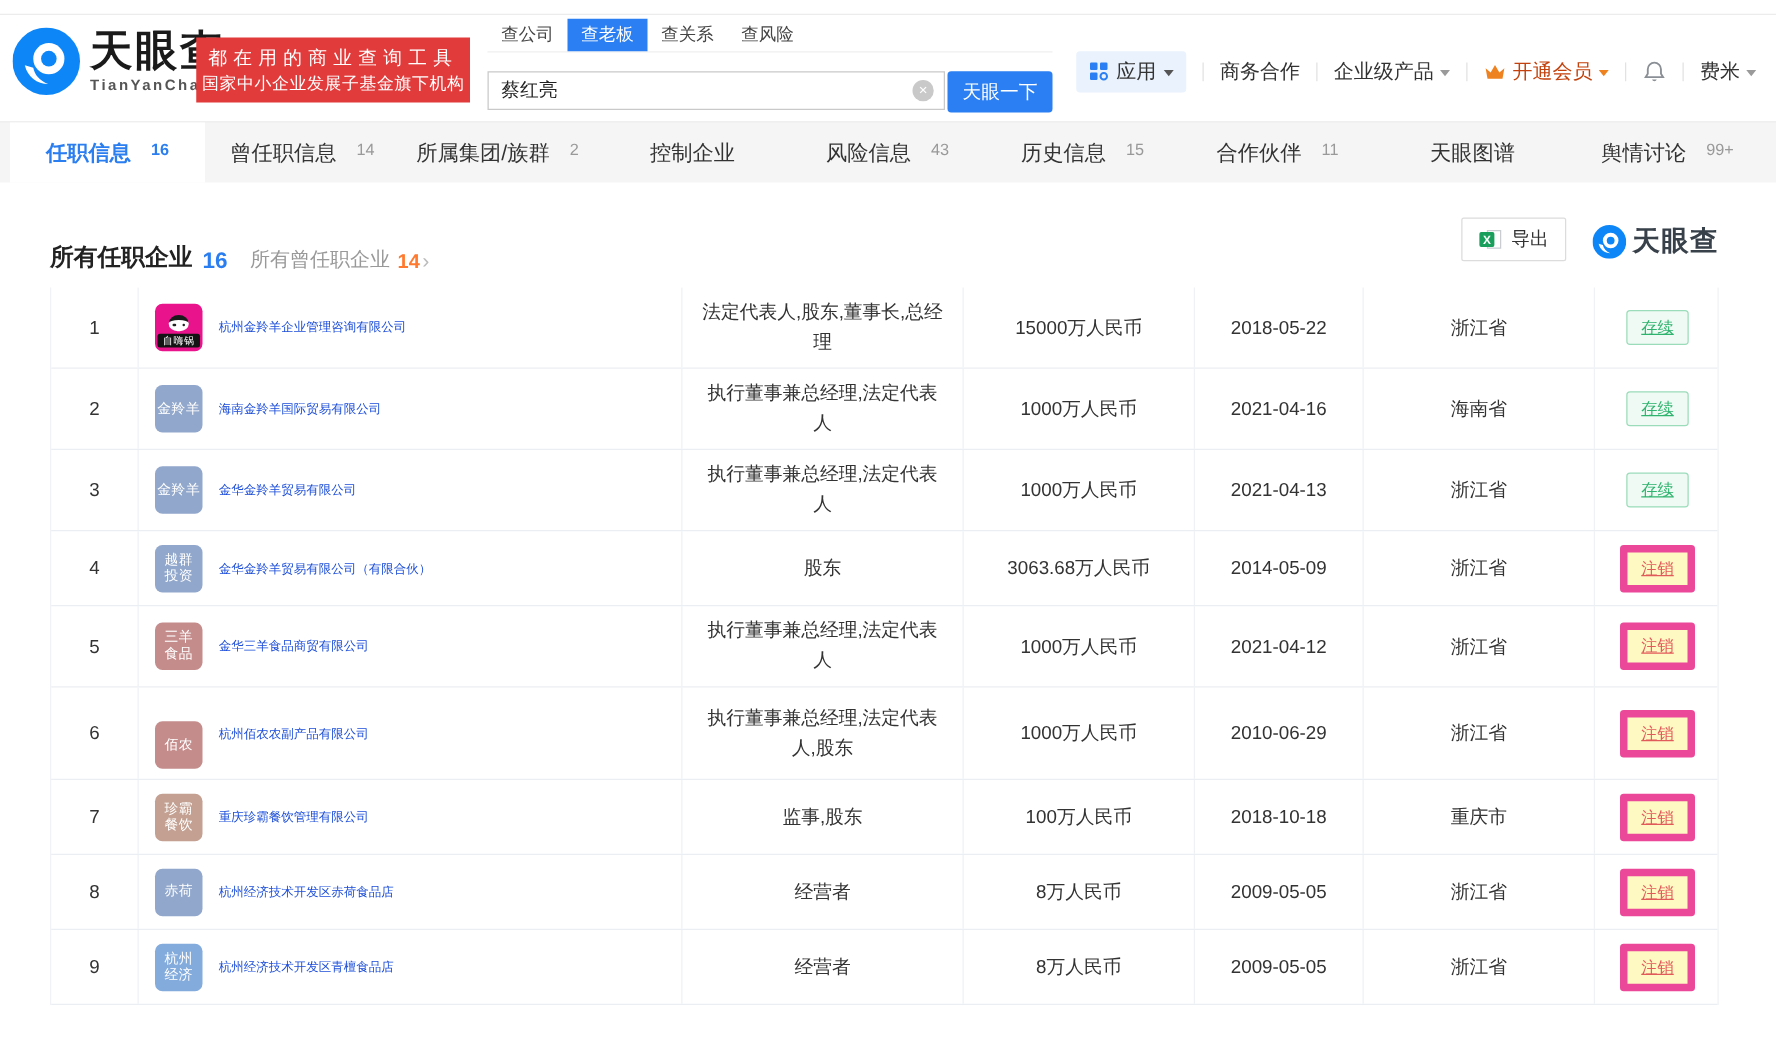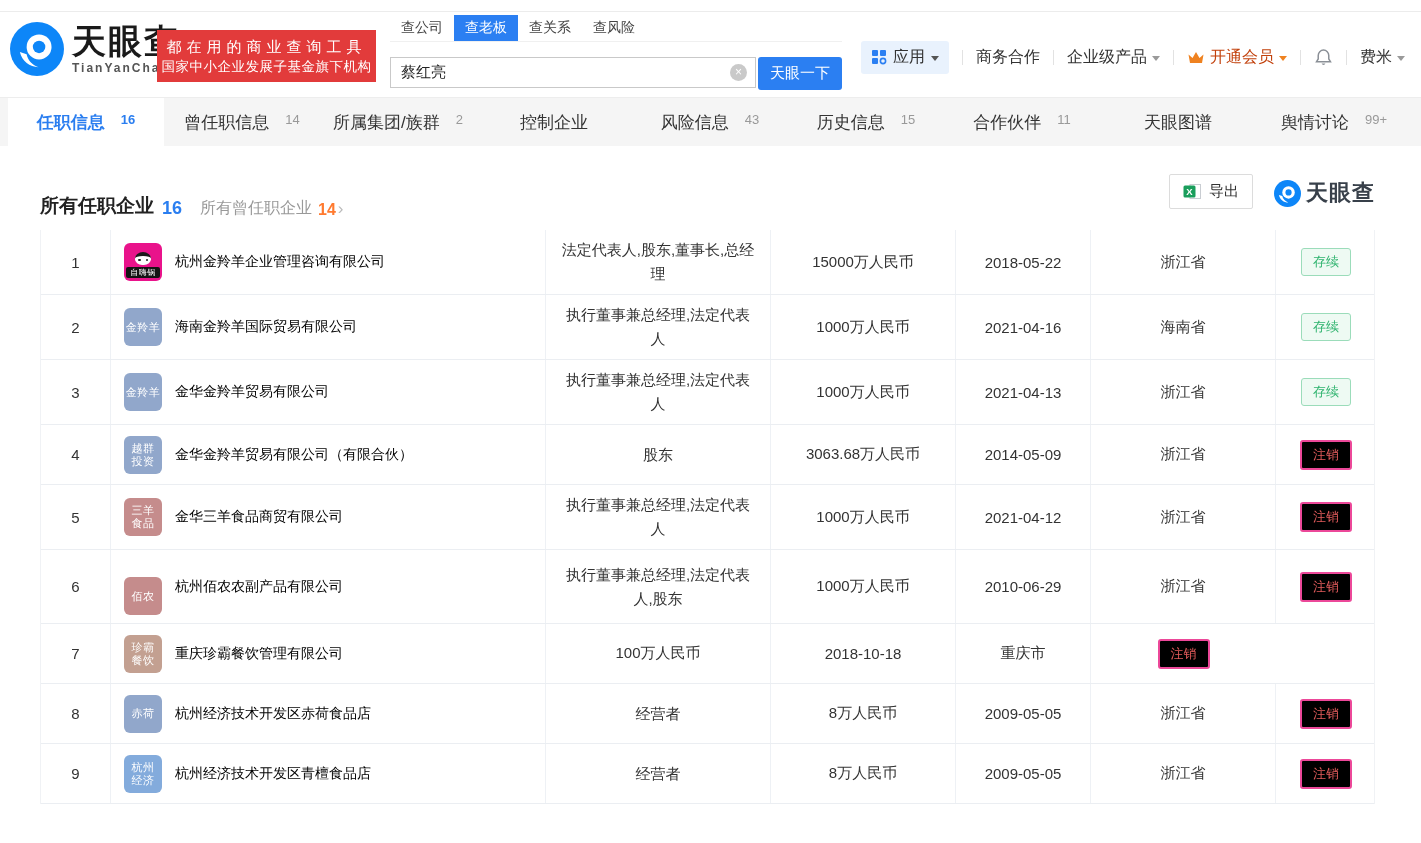--- a/index.html
+++ b/index.html
@@ -75,37 +75,37 @@
   .thead, .trow { display:grid; grid-template-columns:70px 435px 225px 185px 135px 185px 100px; }
   .thead { background:#edf3fa; height:38px; }
   .hcell { display:flex; align-items:center; justify-content:center; font-size:15px; color:#333; }
   .tbody { border-left:1px solid #f0f2f5; border-right:1px solid #f0f2f5; }
   .trow { border-bottom:1px solid #ebeef2; min-height:60px; }
   .tcell { display:flex; align-items:center; justify-content:center; text-align:center;
      border-right:1px solid #eef1f5; font-size:15px; color:#333; padding:8px 4px; }
   .tcell:last-child { border-right:none; }
   .c-name { justify-content:flex-start; text-align:left; padding-left:13px; gap:13px; }
   .c-pos { padding:8px 15px; line-height:24px; }
-  .cname { color:#000000; text-decoration:none; cursor:pointer; font-size:14px; }
+  .cname { color:#1d4ed8; text-decoration:none; cursor:pointer; font-size:10px; }
 
   .cicon { width:38px; height:38px; min-width:38px; border-radius:6px; display:flex; flex-direction:column;
      align-items:center; justify-content:center; color:#fff; overflow:hidden; position:relative; }
   .cicon-line { font-size:11px; line-height:13px; letter-spacing:0.5px; }
   .cicon.zhg { background:#e9138b; }
   .zhg-face { width:16px; height:13px; background:#fff; border-radius:50% 50% 45% 45%;
      border-top:4px solid #1a1a1a; margin-top:-8px; position:relative; }
   .zhg-face::before, .zhg-face::after { content:''; position:absolute; width:2.5px; height:2.5px;
      background:#222; border-radius:50%; top:3px; }
   .zhg-face::before { left:3px; } .zhg-face::after { right:3px; }
   .zhg-bar { position:absolute; bottom:3px; left:2px; right:2px; background:#141414; color:#fff;
      font-size:8px; line-height:11px; text-align:center; border-radius:2px; letter-spacing:0.5px;}
 
-  .badge { display:inline-block; font-size:13px; padding:4px 11px; border-radius:3px; }
+  .badge { display:inline-block; font-size:13px; padding:4px 11px; border-radius:3px;text-decoration:underline; }
   .b-green { color:#2fb36e; border:1px solid #9bdcba; background:#eefaf3; }
-  .b-red   { color:#e25b5b; border:2px solid #ec4899; background:#000000; }
+  .b-red   { color:#e25b5b; border:6px solid #ec4899; background:#fef9c3; }
 </style>
 </head>
 <body>
 
 <div class="hairline"></div>
 
 <div class="logo">
   <svg class="eye" viewBox="0 0 52 52">
     <circle cx="26" cy="26" r="26" fill="#0d86f8"></circle>
     <circle cx="28" cy="24" r="12" fill="#fff"></circle>
@@ -348,20 +348,21 @@
       </div>
       <div class="trow">
         <div class="tcell c-no">7</div>
         <div class="tcell c-name">
           <div class="cicon" style="background: rgb(195, 160, 145);">
             <span class="cicon-line">珍霸</span>
             <span class="cicon-line">餐饮</span>
           </div>
           <a class="cname">重庆珍霸餐饮管理有限公司</a>
         </div>
+        <div class="tcell c-pos">监事,股东</div>
         <div class="tcell c-cap">100万人民币</div>
         <div class="tcell c-date">2018-10-18</div>
         <div class="tcell c-region">重庆市</div>
         <div class="tcell c-status">
           <span class="badge b-red">注销</span>
         </div>
       </div>
       <div class="trow">
         <div class="tcell c-no">8</div>
         <div class="tcell c-name">

